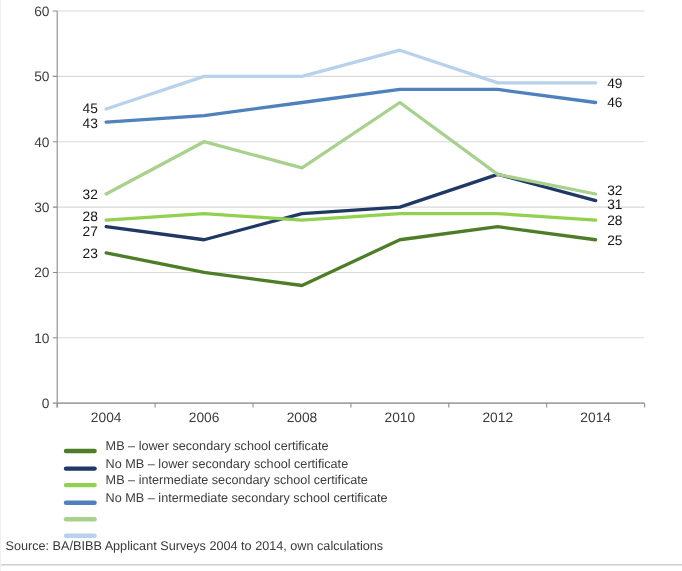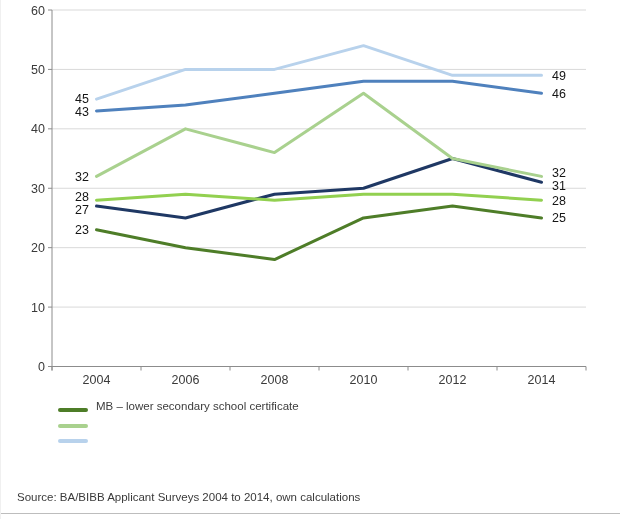--- a/index.html
+++ b/index.html
@@ -26,21 +26,21 @@
     display:flex;align-items:flex-end;height:15.4px;
   }
   .legend-swatch{
     display:inline-block;width:30px;height:4px;border-radius:2px;
     margin-right:8px;flex:0 0 auto;
   }
   .legend-label{
     font-size:11.5px;color:#3d3d3d;white-space:nowrap;
   }
   #source-note{
-    position:absolute;left:16px;top:491px;
+    position:absolute;left:4px;top:491px;
     font-size:11.5px;color:#3a3a3a;white-space:nowrap;
   }
   #bottom-rule{
     position:absolute;left:0;bottom:5px;width:620px;height:1px;
     background:#bdbdbd;
   }
 </style>
 </head>
 <body>
 
@@ -100,20 +100,32 @@
       <text x="551" y="190.3375" text-anchor="start" class="dlabel">31</text>
       <text x="551" y="204.63333333333333" text-anchor="start" class="dlabel">28</text>
       <text x="551" y="222.45833333333334" text-anchor="start" class="dlabel">25</text>
     </svg>
   <div id="legend">
       <div class="legend-row">
         <span class="legend-swatch" style="background: rgb(78, 125, 40);"></span>
         <span class="legend-label">MB – lower secondary school certificate</span>
       </div>
       <div class="legend-row">
+        <span class="legend-swatch" style="background: rgb(31, 56, 100);"></span>
+        <span class="legend-label">No MB – lower secondary school certificate</span>
+      </div>
+      <div class="legend-row">
+        <span class="legend-swatch" style="background: rgb(146, 208, 80);"></span>
+        <span class="legend-label">MB – intermediate secondary school certificate</span>
+      </div>
+      <div class="legend-row">
+        <span class="legend-swatch" style="background: rgb(79, 129, 189);"></span>
+        <span class="legend-label">No MB – intermediate secondary school certificate</span>
+      </div>
+      <div class="legend-row">
         <span class="legend-swatch" style="background: rgb(169, 209, 142);"></span>
       </div>
       <div class="legend-row">
         <span class="legend-swatch" style="background: rgb(184, 210, 236);"></span>
       </div>
     </div>
   <div id="source-note">Source: BA/BIBB Applicant Surveys 2004 to 2014, own calculations</div>
   <div id="bottom-rule"></div>
 </div>
 

